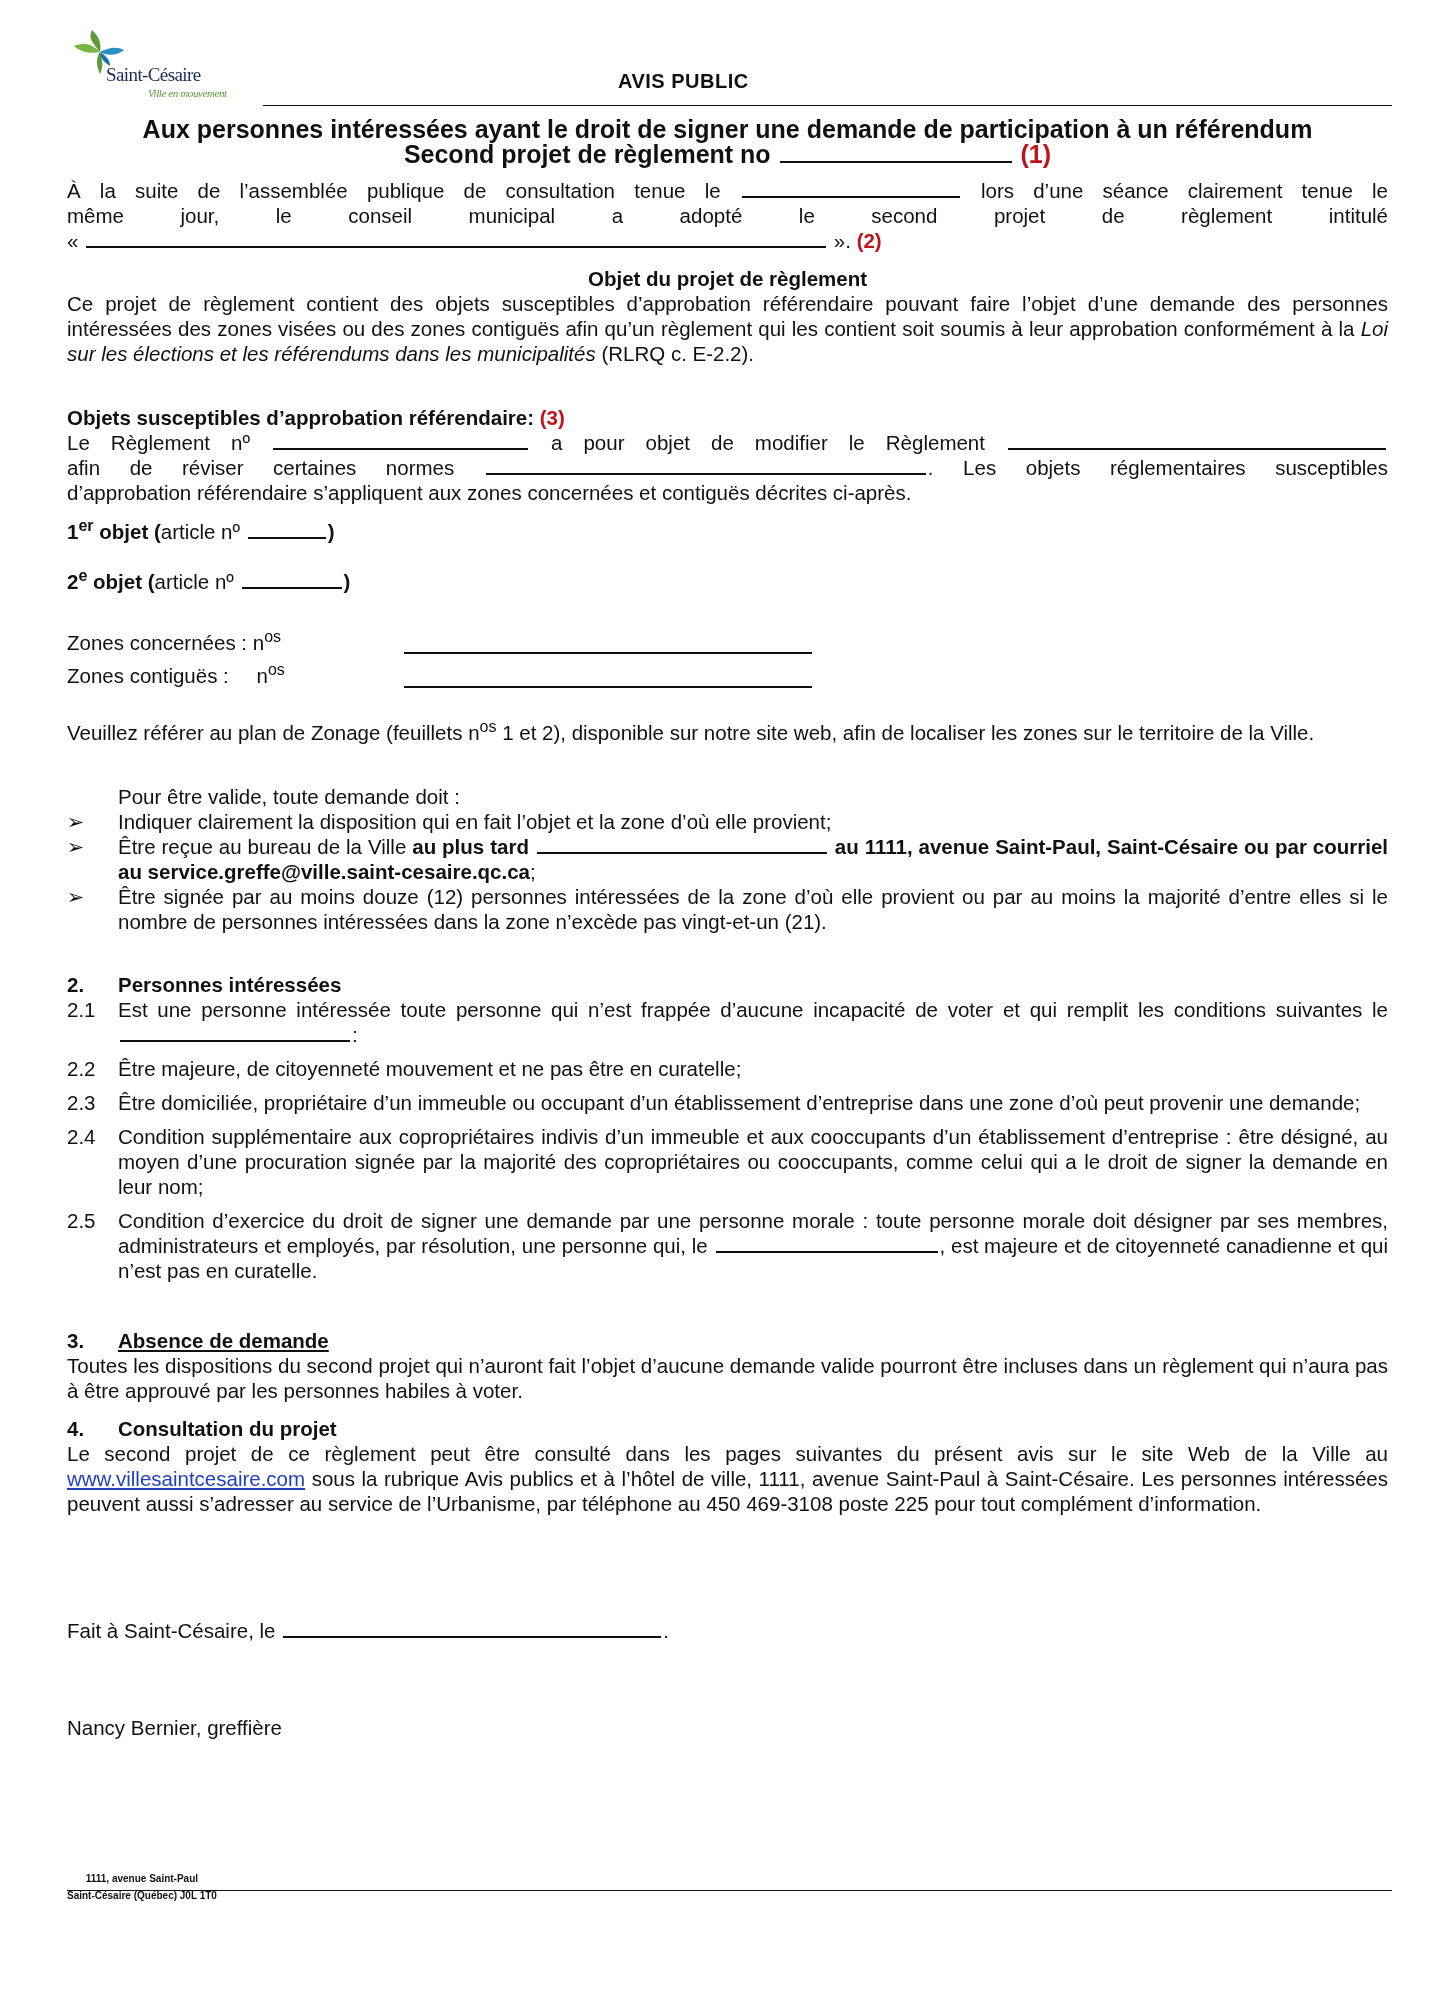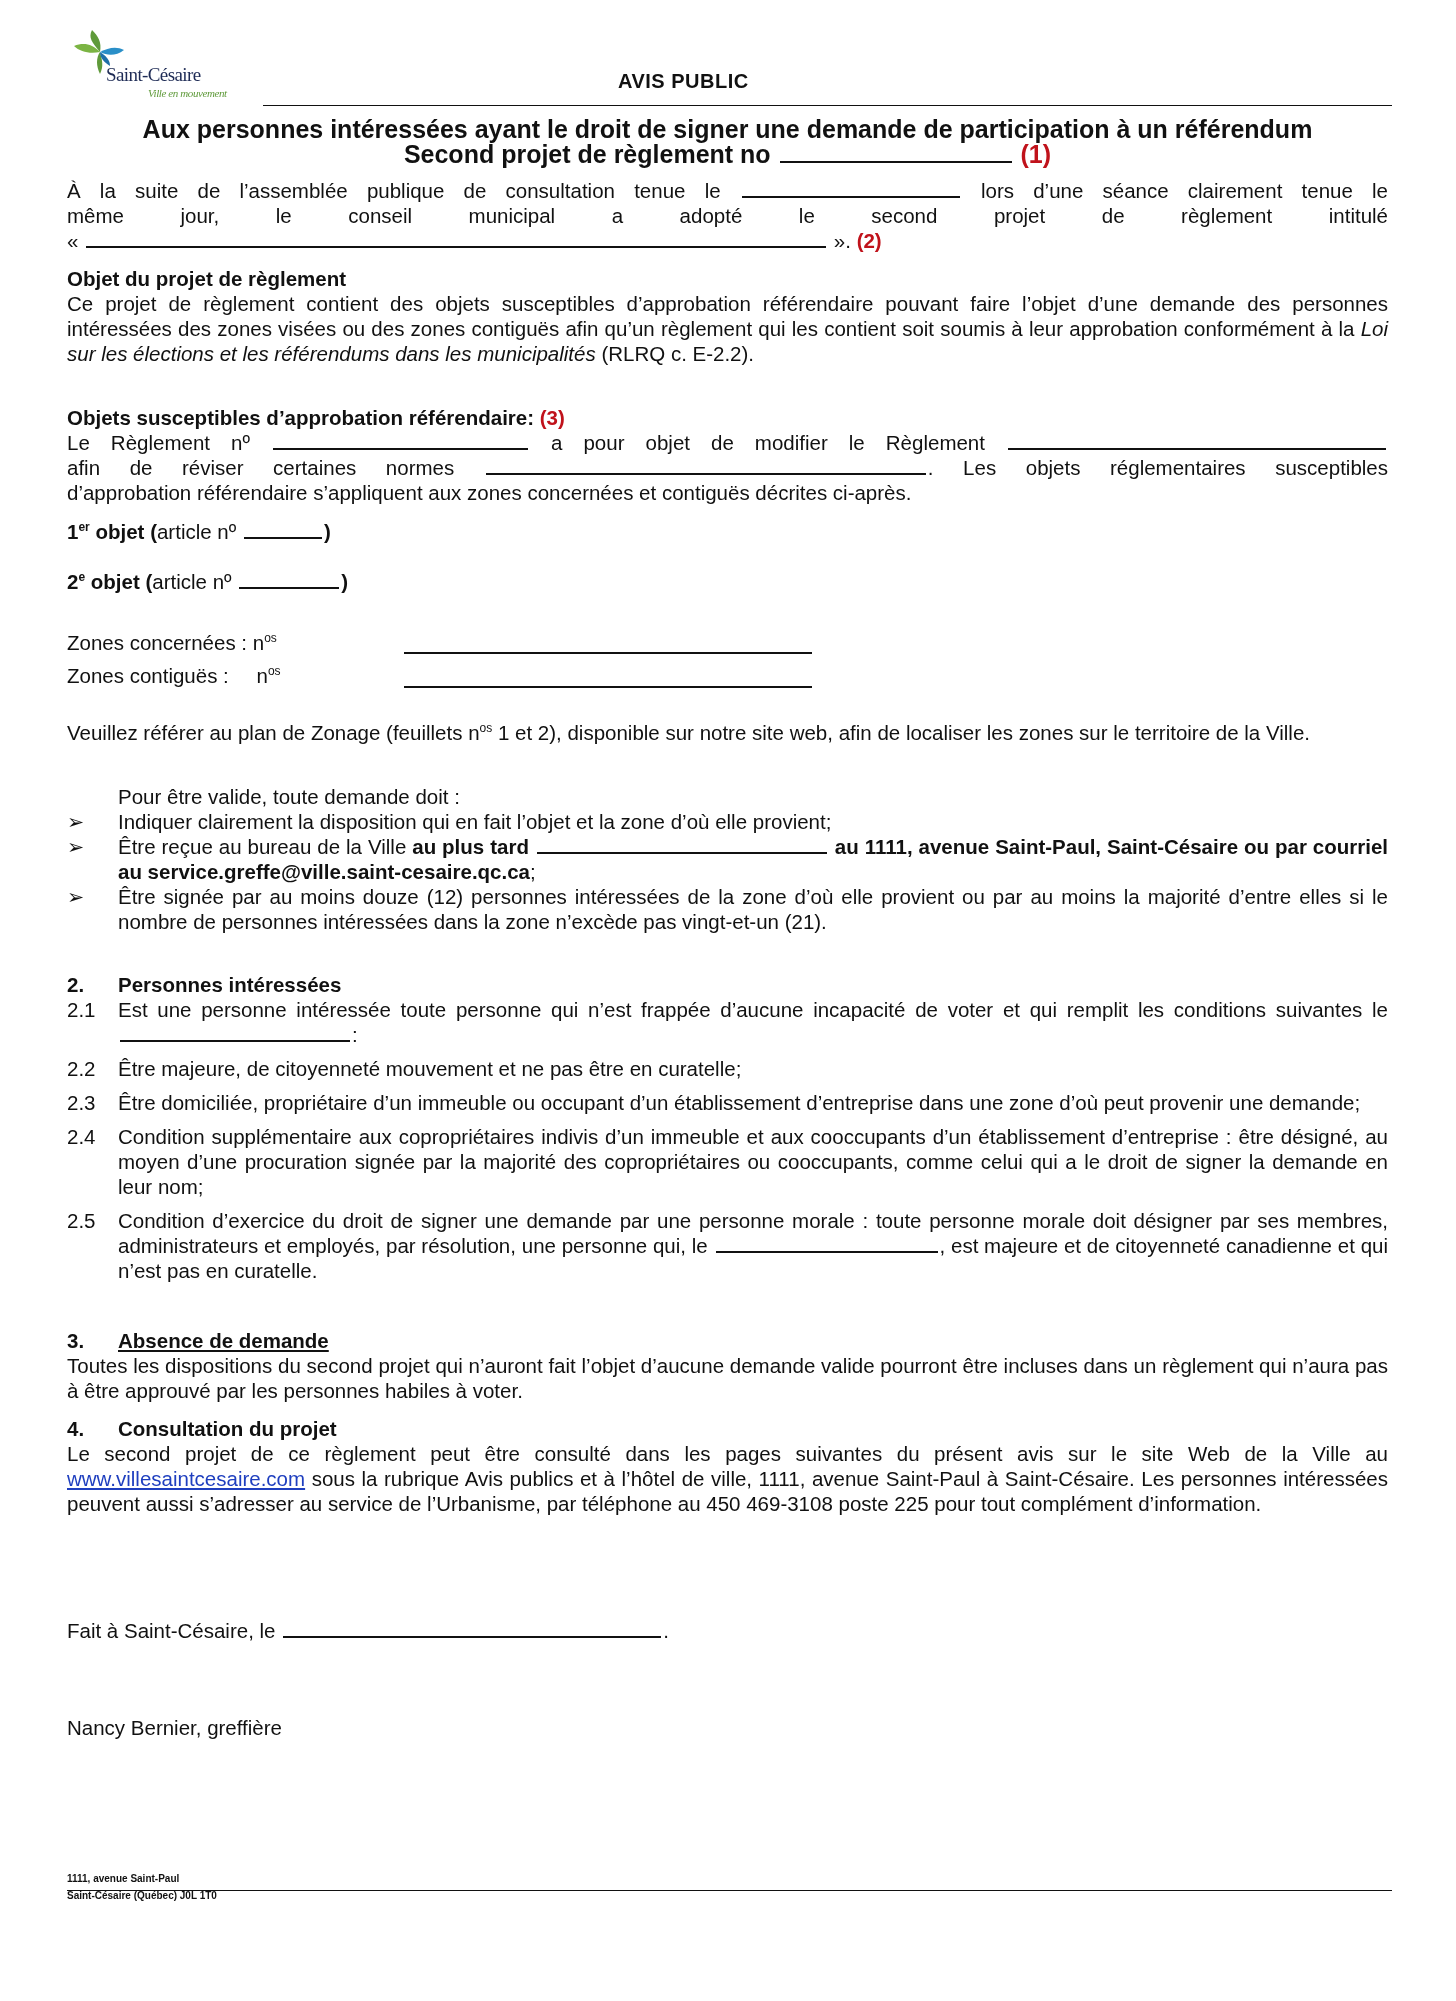--- a/index.html
+++ b/index.html
@@ -2,25 +2,25 @@
 <html><head>
 <meta charset="utf-8">
 <style>
   html, body { margin:0; padding:0; }
   body { width:1456px; height:2001px; background:#ffffff; position:relative; overflow:hidden;
          font-family:"Liberation Sans", sans-serif; color:#111; }
   .abs { position:absolute; }
   .t { font-size:20.5px; line-height:25px; }
   .just { text-align:justify; text-align-last:auto; }
   .justall { text-align:justify; text-align-last:justify; }
-  b, .b { font-weight:bold; }
+  b, .b { font-weight:bold;text-align:center; }
   .red { color:#c0121b; font-weight:bold; }
   .blank { display:inline-block; border-bottom:2px solid #111; height:18px; vertical-align:baseline; margin:0 2px; }
   .rule { position:absolute; height:0; border-top:1.6px solid #111; }
-  .sup { font-size:12px; vertical-align:super; line-height:0; }
+  .sup { font-size:16px; vertical-align:super; line-height:0; }
   .link { color:#1f3fbf; text-decoration:underline; }
   .num { display:inline-block; width:51px; font-weight:bold; }
   .row { position:absolute; left:67px; width:1321px; }
   .indent { padding-left:51px; }
   .bullet { position:absolute; left:0; }
   
   .logo { position:absolute; left:70px; top:30px; width:175px; height:75px; }
   .logo-name { position:absolute; left:36px; top:34px; font-size:19px; color:#1e2b55; letter-spacing:-0.6px;font-family:Liberation Serif, serif; }
   .logo-tag { position:absolute; left:78px; top:57px; font-size:11px; font-style:italic; color:#5f9a3a; letter-spacing:-0.4px; font-family:"Liberation Serif", serif; }
 </style>

